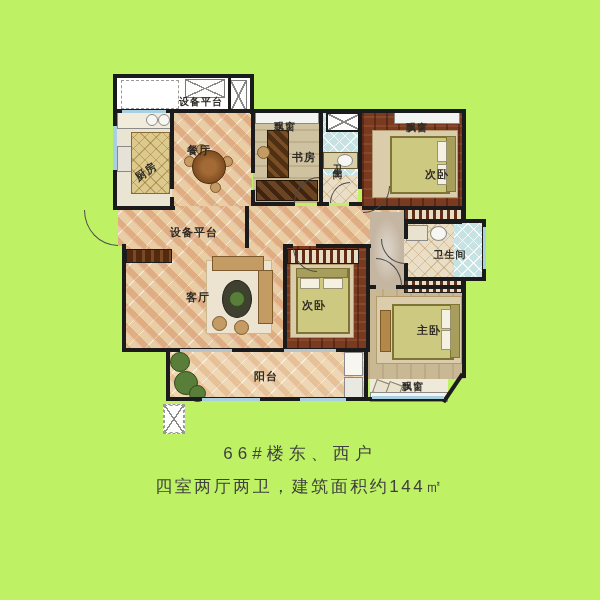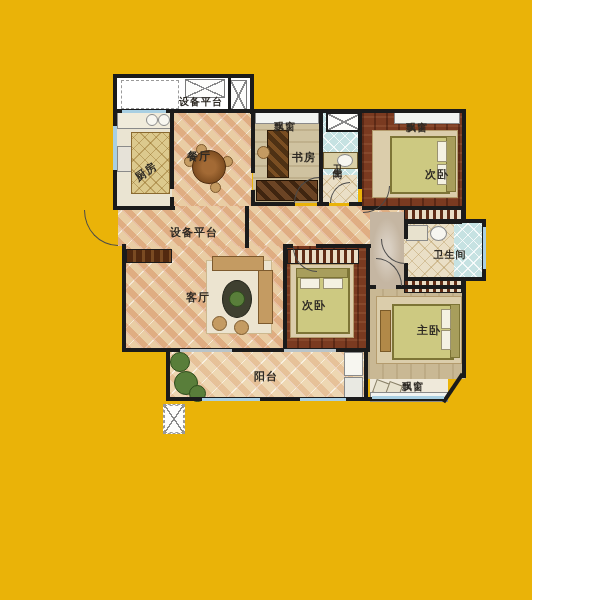--- a/index.html
+++ b/index.html
@@ -1,16 +1,16 @@
 <!DOCTYPE html>
 <html><head>
 <meta charset="utf-8">
 <style>
   html,body{margin:0;padding:0;background:#ffffff;}
-  .page{position:relative;width:532px;height:600px;background:#eab308;overflow:hidden;
+  .page{position:relative;width:600px;height:600px;background:#bef264;overflow:hidden;
         font-family:"Liberation Sans","DejaVu Sans",sans-serif;}
   .abs{position:absolute;}
   
   .wall{position:absolute;background:#1b1b1b;}
   .win{position:absolute;background:#a9cfe2;}
   .slide{position:absolute;background:#b9c4c9;}
   .bay{position:absolute;background:#f2f4f1;border:1px solid #8a8a8a;
        background-image:linear-gradient(#0000 46%,#9aa4a8 46%,#9aa4a8 54%,#0000 54%);}
   .xbox{position:absolute;background-color:#fdfdfb;border:1px solid #7a7a7a;
        background-image:linear-gradient(to top right,#0000 calc(50% - .7px),#8a8a8a calc(50% - .7px),#8a8a8a calc(50% + .7px),#0000 calc(50% + .7px)),
@@ -221,29 +221,31 @@
 
     <div class="abs" style="left:84px;top:210px;width:33px;height:35px;border-left:1.5px solid #4a4a4a;border-bottom:1.5px solid #4a4a4a;border-radius:0 0 0 100%;"></div>
     <div class="abs" style="left:294px;top:177px;width:24px;height:25px;border-left:1.5px solid #4a4a4a;border-top:1.5px solid #4a4a4a;border-radius:100% 0 0 0;"></div>
     <div class="abs" style="left:330px;top:182px;width:19px;height:20px;border-left:1.5px solid #4a4a4a;border-top:1.5px solid #4a4a4a;border-radius:100% 0 0 0;"></div>
     <div class="abs" style="left:363px;top:186px;width:26px;height:26px;border-right:1.5px solid #4a4a4a;border-bottom:1.5px solid #4a4a4a;border-radius:0 0 100% 0;"></div>
     <div class="abs" style="left:293px;top:247px;width:23px;height:24px;border-left:1.5px solid #4a4a4a;border-bottom:1.5px solid #4a4a4a;border-radius:0 0 0 100%;"></div>
     <div class="abs" style="left:376px;top:258px;width:25px;height:27px;border-top:1.5px solid #4a4a4a;border-right:1.5px solid #4a4a4a;border-radius:0 100% 0 0;"></div>
     <div class="abs" style="left:381px;top:239px;width:23px;height:24px;border-left:1.5px solid #4a4a4a;border-bottom:1.5px solid #4a4a4a;border-radius:0 0 0 100%;"></div>
 
     <div class="lbl lbl-sm" style="left:201px;top:102px;">设备平台</div>
-    <div class="lbl" style="left:199px;top:156px;">餐厅</div>
+    <div class="lbl" style="left:199px;top:150px;">餐厅</div>
     <div class="lbl rot" style="left:146px;top:172px;">厨房</div>
     <div class="lbl lbl-sm" style="left:285px;top:127px;">飘窗</div>
     <div class="lbl" style="left:304px;top:157px;">书房</div>
     <div class="lbl vert" style="left:337px;top:160px;">卫生间</div>
     <div class="lbl lbl-sm" style="left:417px;top:128px;">飘窗</div>
     <div class="lbl" style="left:437px;top:174px;">次卧</div>
     <div class="lbl" style="left:194px;top:232px;">设备平台</div>
     <div class="lbl lbl-sm" style="left:450px;top:255px;">卫生间</div>
     <div class="lbl" style="left:198px;top:297px;">客厅</div>
     <div class="lbl" style="left:314px;top:305px;">次卧</div>
     <div class="lbl" style="left:429px;top:330px;">主卧</div>
     <div class="lbl" style="left:266px;top:376px;">阳台</div>
     <div class="lbl lbl-sm" style="left:413px;top:387px;">飘窗</div>
   </div>
 
+  <div class="cap cap1">66#楼东、西户</div>
+  <div class="cap cap2">四室两厅两卫，建筑面积约144㎡</div>
 </div>
 
 </body></html>

